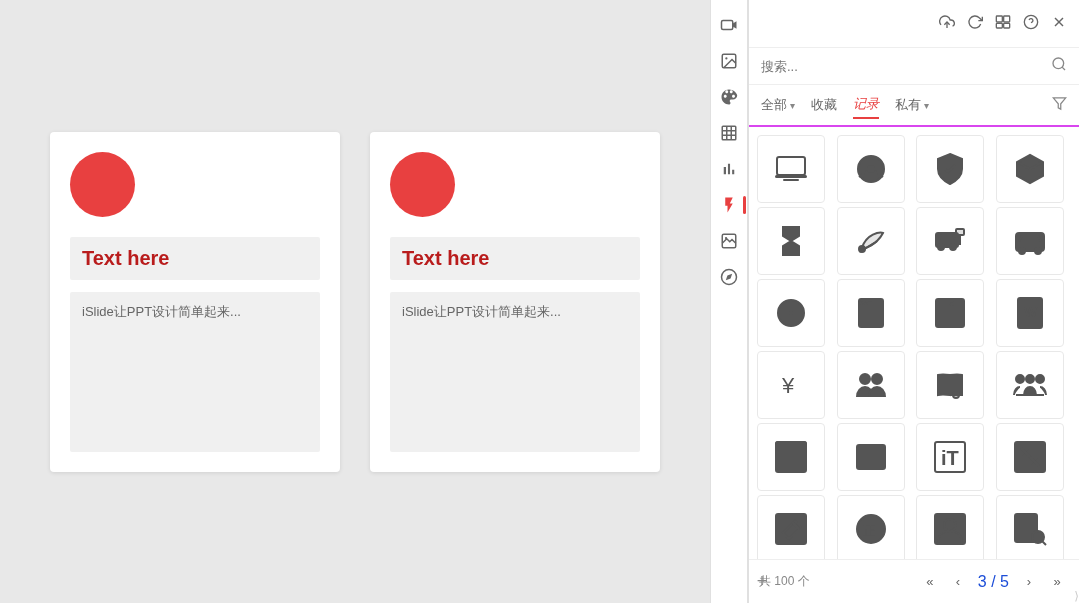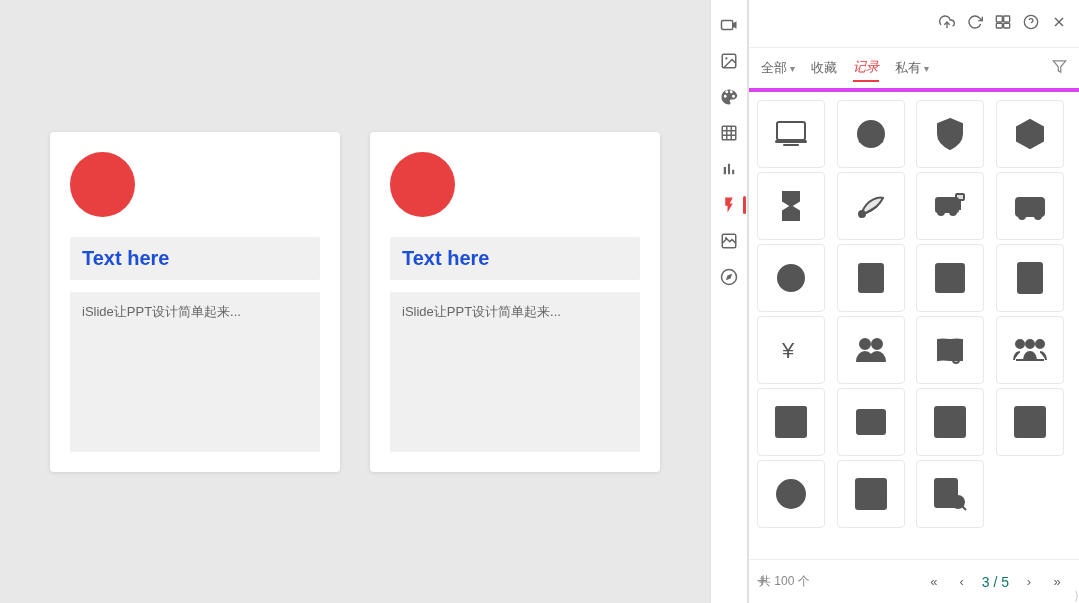--- a/index.html
+++ b/index.html
@@ -48,21 +48,21 @@
 
     .slide-title-box {
       background: #f0f0f0;
       padding: 10px 12px;
       border-radius: 2px;
     }
 
     .slide-title-text {
       font-size: 20px;
       font-weight: bold;
-      color: #1d4ed8;
+      color: #b91c1c;
     }
 
     .slide-body-box {
       background: #f0f0f0;
       padding: 10px 12px;
       border-radius: 2px;
       flex: 1;
     }
 
     .slide-body-text {
@@ -122,21 +122,21 @@
       color: #888;
       font-size: 16px;
       cursor: pointer;
     }
 
     
     .filter-tabs {
       display: flex;
       align-items: center;
       padding: 6px 12px;
-      border-bottom: 4px solid #d946ef;
+      border-bottom: 2px solid #d946ef;
       gap: 16px;
     }
 
     .filter-tab {
       font-size: 13px;
       color: #666;
       cursor: pointer;
       padding: 4px 0;
       display: flex;
       align-items: center;
@@ -264,22 +264,22 @@
       display: flex;
       align-items: center;
       justify-content: center;
       border-radius: 3px;
       cursor: pointer;
       font-size: 13px;
       color: #666;
     }
 
     .page-current {
-      font-size: 14px;
-      color: #0f766e;
+      font-size: 16px;
+      color: #1d4ed8;
       padding: 0 4px;
     }
 
     .add-btn {
       position: absolute;
       bottom: 10px;
       left: 750px;
       width: 24px;
       height: 24px;
       background: transparent;
@@ -414,20 +414,29 @@
         </svg>
     </span>
     <span class="panel-header-icon">
       <svg viewBox="0 0 24 24" width="16" height="16" fill="none" stroke="#666" stroke-width="2">
           <line x1="18" y1="6" x2="6" y2="18"></line>
           <line x1="6" y1="6" x2="18" y2="18"></line>
         </svg>
     </span>
   </div>
 
+  <div class="search-bar">
+    <input class="search-input" type="text" placeholder="搜索..." style="">
+    <span class="search-icon-btn">
+      <svg viewBox="0 0 24 24" width="16" height="16" fill="none" stroke="#888" stroke-width="2">
+          <circle cx="11" cy="11" r="8"></circle>
+          <line x1="21" y1="21" x2="16.65" y2="16.65"></line>
+        </svg>
+    </span>
+  </div>
 
   <div class="filter-tabs">
     <div class="filter-tab">
       <span>全部</span>
       <span class="filter-chevron">▾</span>
     </div>
     <div class="filter-tab">
       <span>收藏</span>
     </div>
     <div class="filter-tab active">
@@ -587,20 +596,26 @@
         </svg>
     </div>
     <div class="icon-cell">
       <svg viewBox="0 0 36 36" width="36" height="36" fill="none" stroke="#555" stroke-width="2">
           <rect x="4" y="6" width="28" height="24" rx="2"></rect>
           <rect x="8" y="10" width="12" height="8"></rect>
           <line x1="22" y1="11" x2="28" y2="11"></line>
           <line x1="22" y1="15" x2="28" y2="15"></line>
           <line x1="8" y1="22" x2="28" y2="22"></line>
           <line x1="8" y1="26" x2="28" y2="26"></line>
+        </svg>
+    </div>
+    <div class="icon-cell">
+      <svg viewBox="0 0 36 36" width="36" height="36">
+          <rect x="3" y="3" width="30" height="30" rx="2" fill="none" stroke="#555" stroke-width="2"></rect>
+          <text x="9" y="26" font-size="20" fill="#555" font-weight="bold">iT</text>
         </svg>
     </div>
     <div class="icon-cell">
       <svg viewBox="0 0 36 36" width="36" height="36" fill="none" stroke="#555" stroke-width="2">
           <rect x="3" y="3" width="30" height="30" rx="2"></rect>
           <polyline points="9,18 9,9 18,9"></polyline>
           <polyline points="27,18 27,27 18,27"></polyline>
           <line x1="9" y1="9" x2="18" y2="18"></line>
           <line x1="27" y1="27" x2="18" y2="18"></line>
         </svg>

